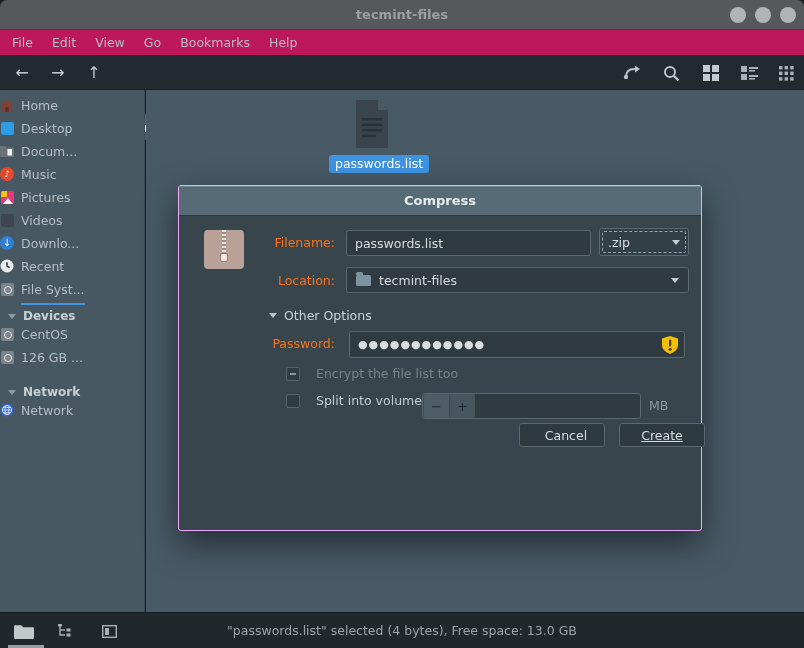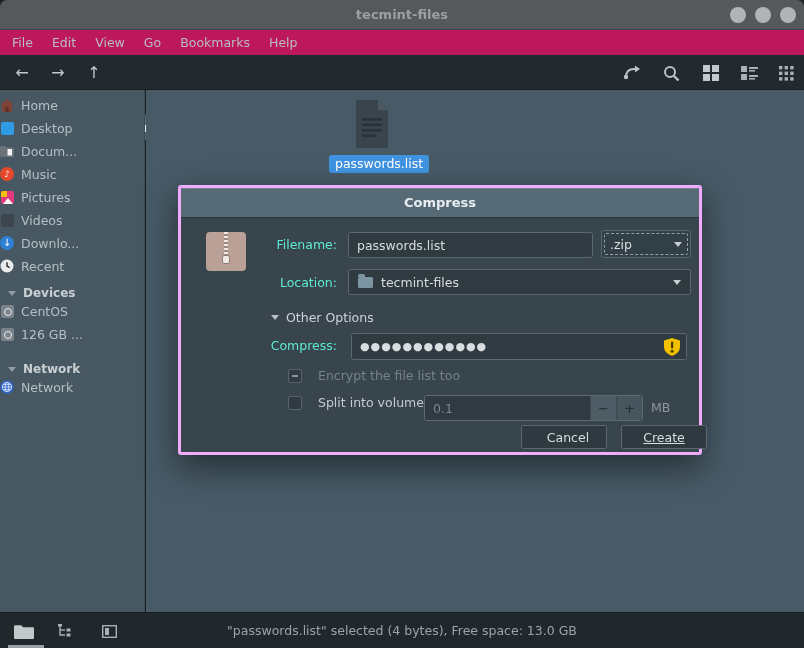--- a/index.html
+++ b/index.html
@@ -83,32 +83,32 @@
   
   .file-item { position:absolute; left:183px; top:10px; width:85px; text-align:center; }
   .file-item .doc { margin:0 auto; }
   .file-label {
     margin-top:3px; display:inline-block; background:#3f93e0; color:#ffffff;
     font-size:12.5px; padding:1px 6px 2px; border-radius:3px; white-space:nowrap;
   }
 
   
   .dialog {
-    position:absolute; left:178px; top:185px; width:524px; height:270px;
-    background:#39454d; border:3px solid #f0abfc; border-radius:3px;
+    position:absolute; left:178px; top:185px; width:524px; height:346px;
+    background:#39454d; border:1px solid #f0abfc; border-radius:3px;
     box-shadow:0 12px 32px rgba(0,0,0,.5); z-index:5;
   }
   .dialog-titlebar {
     position:absolute; left:0; top:0; right:0; height:30px;
     background:#566b76; border-bottom:1px solid #2c373e; border-radius:2px 2px 0 0;
     box-shadow:inset 0 1px 0 #6b8290;
     display:flex; align-items:center; justify-content:center;
   }
   .dialog-title { font-size:13px; font-weight:bold; color:#e8edf0; }
-  .dlg-label { position:absolute; font-size:12.5px; color:#5eead4; text-align:right; width:110px; }
+  .dlg-label { position:absolute; font-size:12.5px; color:#f97316; text-align:right; width:110px; }
   .entry {
     position:absolute; background:#2f3a41; border:1px solid #5a6870; border-radius:2.5px;
     display:flex; align-items:center;
   }
   .entry input { flex:1; min-width:0; background:transparent; border:none; outline:none; color:#d8dde0; font-size:12.5px; padding:0 8px; font-family:"DejaVu Sans",sans-serif; }
   .entry input.dim { color:#7a8790; }
   .archive-icon {
     position:absolute; left:25px; top:44px; width:40px; height:39px;
     background:#b9a198; border-radius:4px; overflow:hidden;
   }
@@ -308,20 +308,26 @@
     </div>
     <div class="sb-item">
       <span class="ico ic-clock">
         <svg width="14" height="14" viewBox="0 0 14 14">
             <circle cx="7" cy="7" r="6.5" fill="#e9ebec"></circle>
             <path d="M7 3.2 V7 L9.6 8.6" stroke="#23292d" stroke-width="1.4" fill="none"></path>
           </svg>
       </span>
       <span class="lbl">Recent</span>
     </div>
+    <div class="sb-item">
+      <span class="ico">
+          <span class="ic-drive"></span>
+        </span>
+      <span class="lbl fs-underline">File Syst...</span>
+    </div>
 
     <div class="sb-header" style="margin-top:0">
       <div class="tri"></div>
       <span>Devices</span>
     </div>
     <div class="sb-item">
       <span class="ico">
           <span class="ic-drive"></span>
         </span>
       <span class="lbl">CentOS</span>
@@ -392,41 +398,40 @@
         <div class="folder-mini"></div>
         <span class="val">tecmint-files</span>
         <div class="caret"></div>
       </div>
 
       <div class="expander">
         <div class="tri"></div>
         <span>Other Options</span>
       </div>
 
-      <div class="dlg-label" style="left:46px; top:150px;">Compress:</div>
+      <div class="dlg-label" style="left:46px; top:150px;">Password:</div>
       <div class="entry" style="left:170px; top:145px; width:336px; height:27px;">
         <input type="text" style="letter-spacing: 1px; font-size: 11px;" value="●●●●●●●●●●●●">
         <svg class="shield" viewBox="0 0 16 18">
           <path d="M8 0 L16 2.5 V9 q0 6 -8 9 q-8 -3 -8 -9 V2.5 Z" fill="#f3c000"></path>
           <rect x="7" y="3.5" width="2.2" height="7" rx="1" fill="#4a3c00"></rect>
           <circle cx="8.1" cy="13.2" r="1.5" fill="#4a3c00"></circle>
         </svg>
       </div>
 
       <div class="check-row" style="left:107px; top:180px;">
         <div class="checkbox indet"></div>
         <span class="lbl-disabled">Encrypt the file list too</span>
       </div>
 
       <div class="check-row" style="left:107px; top:207px;">
         <div class="checkbox"></div>
         <span class="lbl-normal">Split into volumes of</span>
       </div>
       <div class="entry" style="left:243px; top:207px; width:219px; height:26px; padding:0;">
-        <input type="text" class="dim" value="0.1" style="">
         <div class="spin-btn spin-minus">−</div>
         <div class="spin-btn spin-plus">+</div>
       </div>
       <div class="unit">MB</div>
 
       <div class="dlg-btn" style="left:340px;padding-left:8px;">Cancel</div>
       <div class="dlg-btn" style="left:440px;text-decoration:underline;">Create</div>
     </div>
   </div>
 

